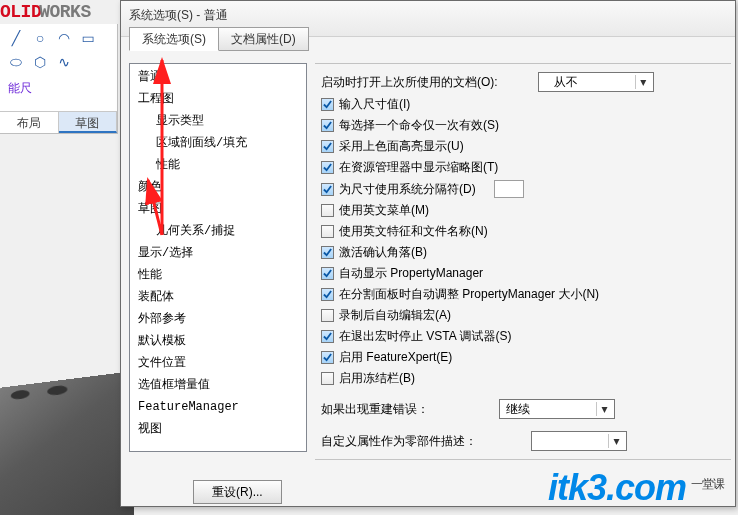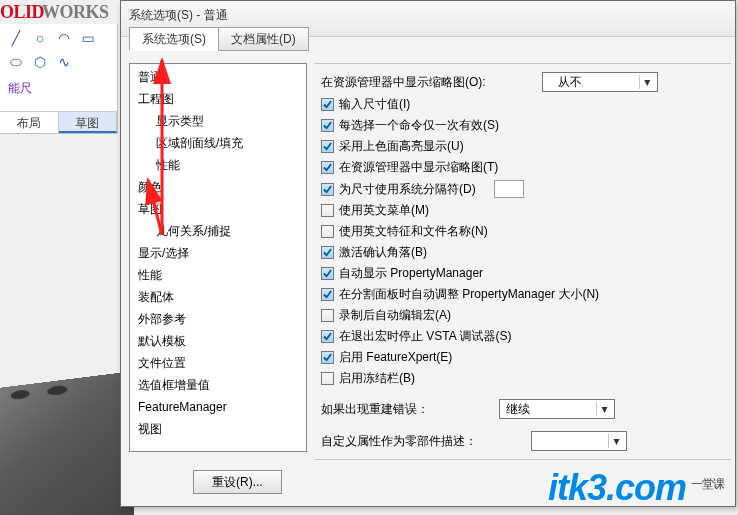--- a/index.html
+++ b/index.html
@@ -1,19 +1,19 @@
 <!DOCTYPE html>
 <html><head>
 <meta charset="utf-8">
 <style>
 * { box-sizing: border-box; margin: 0; padding: 0; }
 body { font-family: "Microsoft YaHei", "SimSun", Tahoma, sans-serif; font-size: 12px; background: #f0f0f0; overflow: hidden; width: 738px; height: 515px; position: relative; }
 
 
-.sw-logo { position: absolute; top: 2px; left: 0; font-family: Liberation Serif, serif; font-weight: bold; font-size: 18px; letter-spacing: -0.5px; }
+.sw-logo { position: absolute; top: 2px; left: 0; font-family: Liberation Mono, monospace; font-weight: bold; font-size: 18px; letter-spacing: -0.5px; }
 .sw-logo .red { color: #d50a1e; }
 .sw-logo .gray { color: #7a7a7a; margin-left: -2px; }
 
 .ribbon { position: absolute; top: 24px; left: 0; width: 118px; height: 110px; background: #fff; border-right: 1px solid #bfbfbf; border-bottom: 1px solid #bfbfbf; }
 .ribbon-tools { display: flex; flex-wrap: wrap; padding: 4px 6px; gap: 4px; }
 .ribbon-tools .tool { width: 20px; height: 20px; border: 1px solid transparent; display: flex; align-items: center; justify-content: center; color: #2b5ea6; font-size: 14px; }
 .ribbon-label { position: absolute; top: 56px; left: 0; font-size: 12px; color: #6d28d9; padding-left: 8px; }
 .ribbon-tabs { position: absolute; bottom: 0; left: 0; right: 0; height: 22px; display: flex; border-top: 1px solid #c8c8c8; }
 .ribbon-tabs div { flex: 1; text-align: center; line-height: 22px; font-size: 12px; color: #444; border-right: 1px solid #c8c8c8; }
 .ribbon-tabs div.active { background: #dce8f7; border-bottom: 2px solid #2e74c2; }
@@ -26,40 +26,40 @@
 
 .dialog { position: absolute; top: 0; left: 120px; right: 2px; bottom: 8px; background: #f4f4f4; border: 1px solid #6b6b6b; box-shadow: 2px 2px 6px rgba(0,0,0,0.25); }
 .dialog-title { height: 36px; line-height: 28px; padding-left: 8px; font-size: 12px; color: #333; border-bottom: 1px solid #d0d0d0; background: linear-gradient(#f9f9f9, #eaeaea); }
 
 .tab-strip { position: absolute; top: 26px; left: 8px; height: 24px; display: flex; }
 .tab-strip .tab { padding: 0 12px; line-height: 22px; border: 1px solid #9e9e9e; background: linear-gradient(#fdfdfd, #e4e4e4); font-size: 12px; color: #333; cursor: pointer; }
 .tab-strip .tab + .tab { border-left: none; }
 .tab-strip .tab.active { background: #fff; border-bottom: 1px solid #fff; position: relative; z-index: 2; }
 
 
-.tree-wrap { position: absolute; top: 62px; left: 8px; width: 178px; bottom: 54px; border: 1px solid #828790; background: #fff; overflow: hidden; }
+.tree-wrap { position: absolute; top: 62px; left: 8px; width: 178px; bottom: 54px; border: 1px solid #828790; background: #fff; overflow: hidden; font-family: Liberation Mono, monospace; }
 .tree { padding: 2px 0; }
 .tree .item { padding: 2px 8px; font-size: 12px; color: #000; white-space: nowrap; cursor: pointer; line-height: 18px; }
 .tree .item.selected { background: #fff; }
 .tree .item.indent { padding-left: 26px; }
 
 
 .right-pane { position: absolute; top: 62px; left: 194px; right: 4px; bottom: 54px; border-top: 1px solid #c2c2c2; padding-top: 6px; overflow: hidden; }
 .row { display: flex; align-items: center; margin: 2px 0 4px 6px; font-size: 12px; color: #000; }
 .row.heading { margin-top: 12px; }
 .cb { width: 13px; height: 13px; border: 1px solid #767676; margin-right: 5px; display: inline-flex; align-items: center; justify-content: center; background: linear-gradient(#fbfbfb,#eaeaea); cursor: pointer; flex-shrink: 0; }
 .cb.checked { background: linear-gradient(#cfe8ff,#a7d3f7); }
 .cb.checked svg { display: block; }
 .cb svg { display: none; width: 9px; height: 9px; }
 .cb svg polyline { fill: none; stroke: #0a58a6; stroke-width: 2; }
 .combobox { border: 1px solid #767676; background: #fff; height: 20px; display: inline-flex; align-items: center; padding: 0 2px 0 6px; margin-left: 8px; cursor: pointer; min-width: 116px; }
 .combobox .cb-arrow { margin-left: auto; width: 16px; text-align: center; color: #333; border-left: 1px solid #c6c6c6; }
 .small-input { width: 30px; height: 18px; border: 1px solid #9e9e9e; background: #fff; margin-left: 18px; }
 
-.reset-btn { position: absolute; bottom: 12px; left: 72px; height: 24px; padding: 0 18px; border: 1px solid #8c8c8c; background: linear-gradient(#fdfdfd,#e1e1e1); font-size: 12px; cursor: pointer; }
+.reset-btn { position: absolute; bottom: 2px; left: 72px; height: 24px; padding: 0 18px; border: 1px solid #8c8c8c; background: linear-gradient(#fdfdfd,#e1e1e1); font-size: 12px; cursor: pointer; }
 .bottom-rule { position: absolute; left: 194px; right: 4px; bottom: 46px; height: 1px; background: #c4c4c4; }
 
 
 .arrow-svg { position: absolute; top: 0; left: 0; width: 738px; height: 515px; pointer-events: none; }
 
 
 .watermark { position: absolute; right: 14px; bottom: 6px; font-family: Arial, sans-serif; font-weight: 700; font-style: italic; font-size: 36px; color: #0088e8; letter-spacing: -1px; }
 .watermark .sub { font-size: 12px; font-style: normal; font-weight: normal; color: #333; display: inline-block; vertical-align: 12px; margin-left: -4px; }
 </style>
 </head>
@@ -113,22 +113,22 @@
         <div class="item">默认模板</div>
         <div class="item">文件位置</div>
         <div class="item">选值框增量值</div>
         <div class="item">FeatureManager</div>
         <div class="item">视图</div>
       </div>
   </div>
 
   <div class="right-pane">
     <div class="row">
-      <span>在资源管理器中显示缩略图(O):</span>
-      <div class="combobox" style="margin-left:56px;padding-left:15px;">
+      <span>启动时打开上次所使用的文档(O):</span>
+      <div class="combobox" style="margin-left:40px;padding-left:15px;">
         <span>从不</span>
         <span class="cb-arrow">▾</span>
       </div>
     </div>
     <div id="checks">
         <div class="row">
           <span class="cb checked">
             <svg viewBox="0 0 10 10">
               <polyline points="1,5 4,8 9,1"></polyline>
             </svg>

